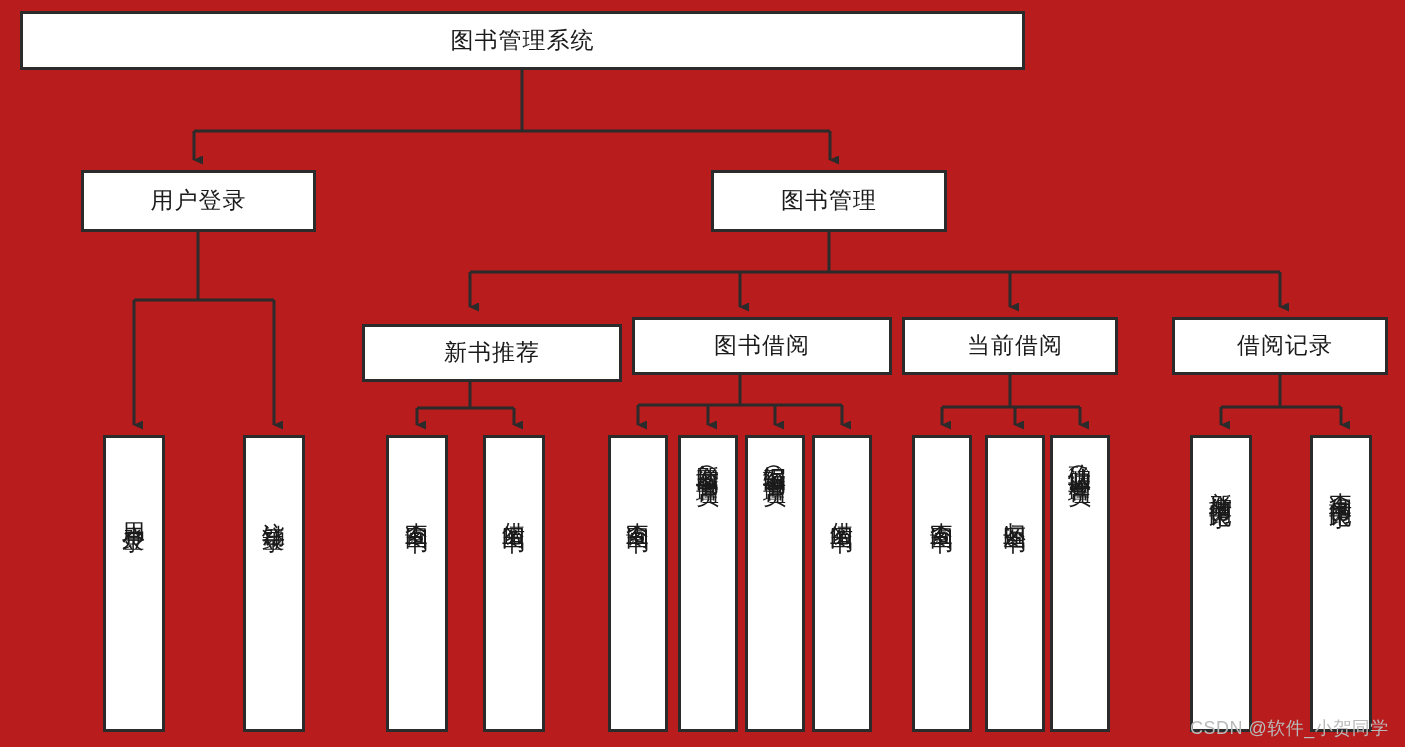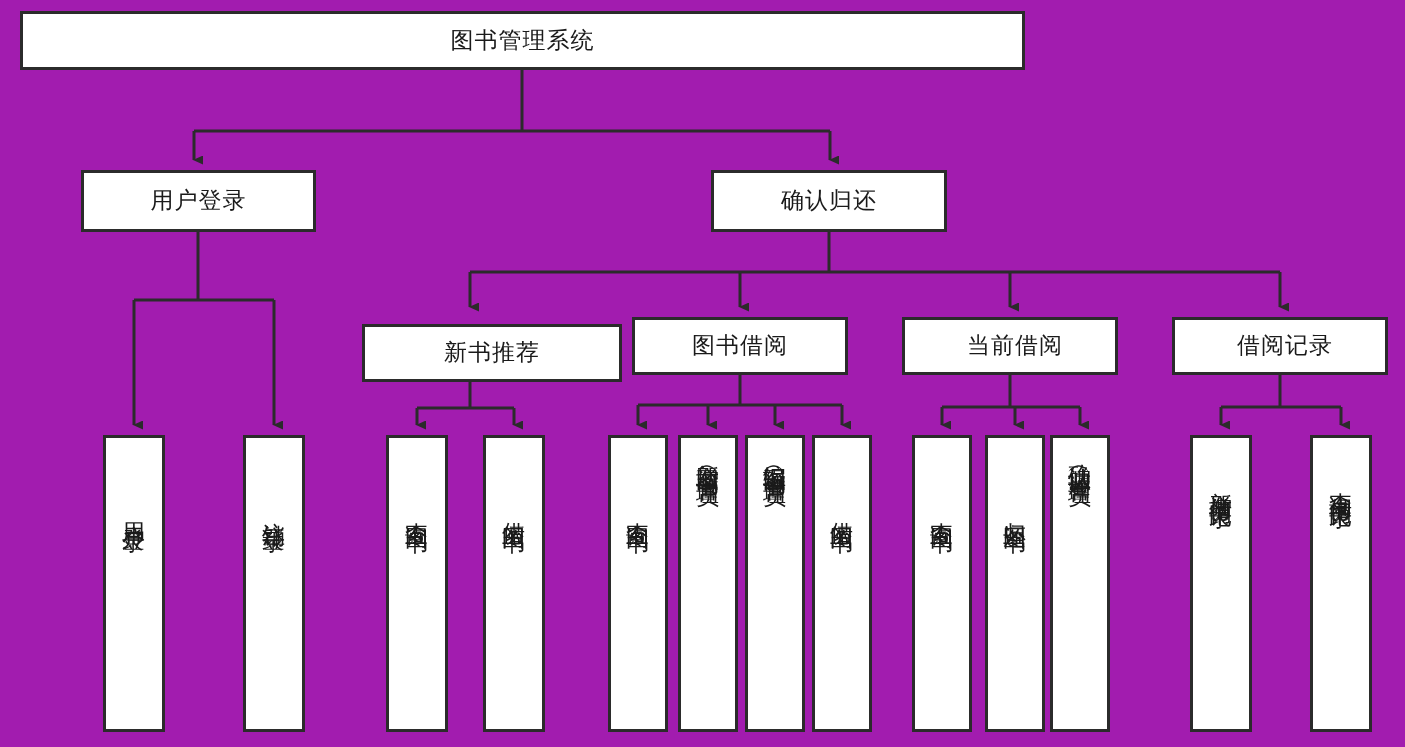--- a/index.html
+++ b/index.html
@@ -7,21 +7,21 @@
     padding: 0;
     background: #ffffff;
   }
   body {
     font-family: "Liberation Sans", "DejaVu Sans", sans-serif;
   }
   #canvas {
     position: relative;
     width: 1405px;
     height: 747px;
-    background: #a21caf;
+    background: #b91c1c;
     overflow: hidden;
   }
   svg.wires {
     position: absolute;
     left: 0; top: 0;
     width: 1405px;
     height: 747px;
     pointer-events: none;
   }
   .node {
@@ -121,27 +121,27 @@
   </svg>
 
   <div class="node node-h node-root" style="left:20px; top:11px; width:1005px; height:59px;">
     <span>图书管理系统</span>
   </div>
 
   <div class="node node-h" style="left:81px; top:170px; width:235px; height:62px;">
     <span>用户登录</span>
   </div>
   <div class="node node-h" style="left:711px; top:170px; width:236px; height:62px;">
-    <span>确认归还</span>
+    <span>图书管理</span>
   </div>
 
   <div class="node node-h" style="left:362px; top:324px; width:260px; height:58px;">
     <span>新书推荐</span>
   </div>
-  <div class="node node-h" style="left:632px; top:317px; width:216px; height:58px;">
+  <div class="node node-h" style="left:632px; top:317px; width:260px; height:58px;">
     <span>图书借阅</span>
   </div>
   <div class="node node-h" style="left:902px; top:317px; width:216px; height:58px;padding-left:10px;">
     <span>当前借阅</span>
   </div>
   <div class="node node-h" style="left:1172px; top:317px; width:216px; height:58px;padding-left:10px;">
     <span>借阅记录</span>
   </div>
 
   <div class="node node-v" style="left:103px; top:435px; width:62px; height:297px; padding-top:66px;">
@@ -181,14 +181,17 @@
     <span class="vlabel">确认归还（管理员）</span>
   </div>
 
   <div class="node node-v" style="left:1190px; top:435px; width:62px; height:297px; padding-top:36px;">
     <span class="vlabel">新增借阅记录</span>
   </div>
   <div class="node node-v" style="left:1310px; top:435px; width:62px; height:297px; padding-top:36px;">
     <span class="vlabel">查询借阅记录</span>
   </div>
 
+  <div class="watermark" style="left:1190px; top:716px;">
+    <span>CSDN @软件_小贺同学</span>
+  </div>
 
 </div>
 
 </body></html>

